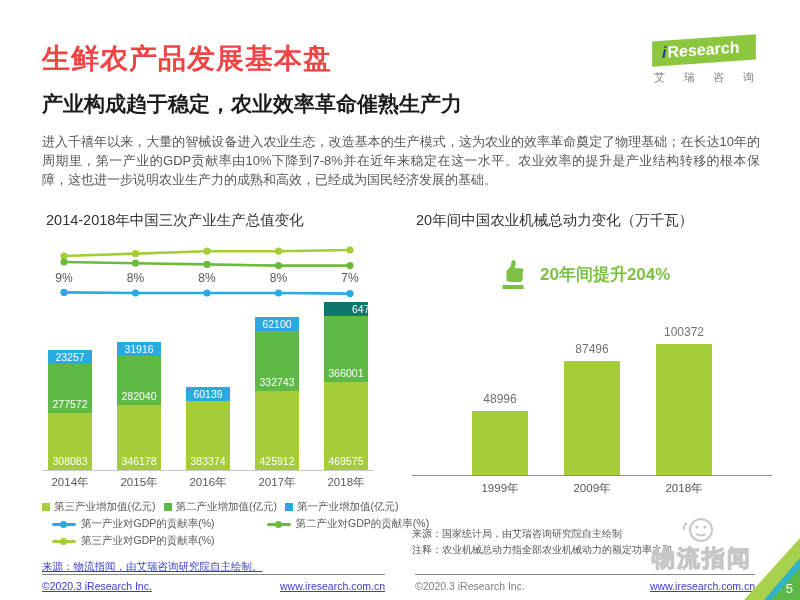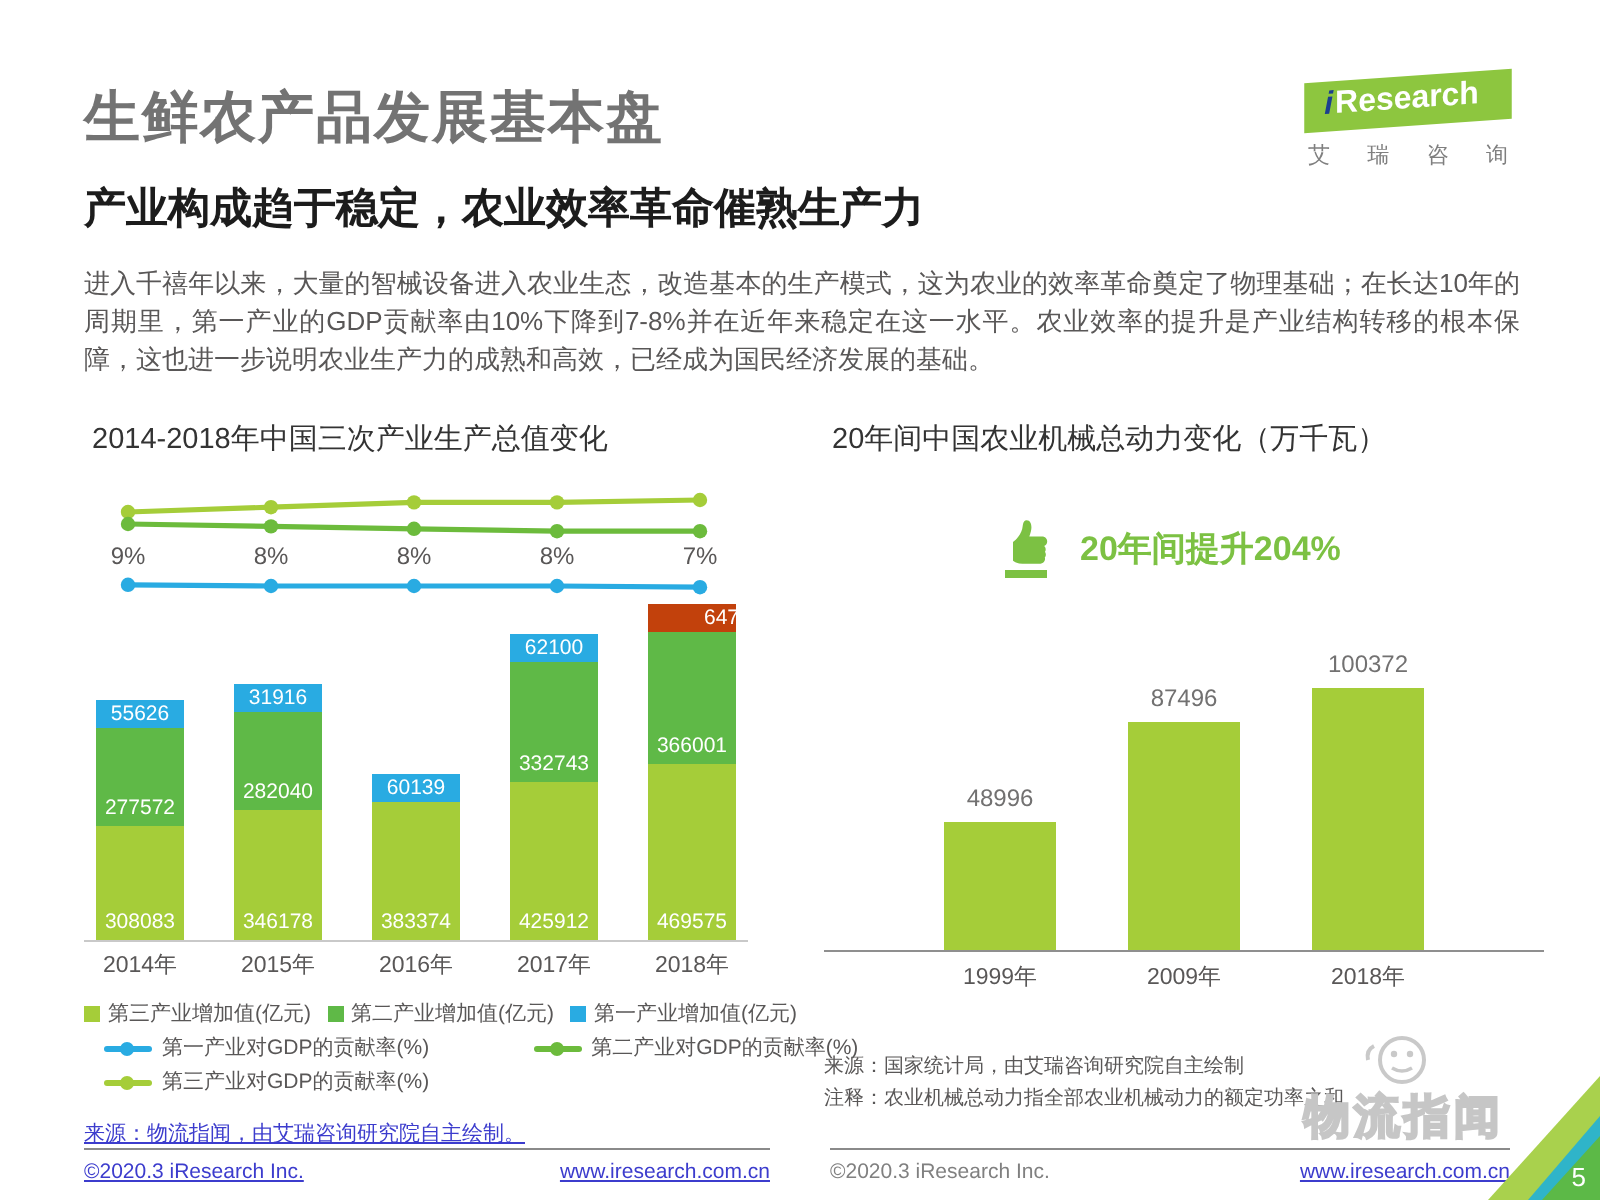--- a/index.html
+++ b/index.html
@@ -5,21 +5,21 @@
   html,body{margin:0;padding:0;background:#e9e9e9;}
   .page{position:relative;width:800px;height:600px;background:#ffffff;overflow:hidden;
         font-family:"Liberation Sans","DejaVu Sans",sans-serif;color:#333;}
   
   .brand{position:absolute;top:38px;right:44px;width:104px;}
   .brand-box{background:#8dc63f;color:#fff;font-weight:bold;font-size:16px;
              padding:3px 8px 4px 10px;transform:rotate(-4deg) skewX(-4deg);
              display:flex;align-items:baseline;box-shadow:0 0 0 0 transparent;}
   .brand-i{color:#1b3f8f;font-style:italic;margin-right:1px;}
   .brand-cn{margin-top:7px;color:#7f7f7f;font-size:11px;display:flex;justify-content:space-between;padding:0 2px;}
-  .h1{position:absolute;left:42px;top:40px;font-size:28px;font-weight:bold;color:#737373;letter-spacing:1px;}
+  .h1{position:absolute;left:42px;top:40px;font-size:28px;font-weight:bold;color:#ef4444;letter-spacing:1px;}
   .h2{position:absolute;left:42px;top:90px;font-size:21px;font-weight:bold;color:#1c1c1c;}
   .body-p{position:absolute;left:42px;top:133px;width:718px;font-size:13px;line-height:1.46;
           color:#595757;text-align:justify;margin:0;}
   
   .charts{position:absolute;left:42px;top:210px;width:752px;display:flex;}
   .chart-left{width:356px;}
   .chart-right{width:382px;margin-left:14px;}
   .ctitle{font-size:14.5px;font-weight:normal;color:#333;margin:0 0 0 4px;line-height:20px;}
   
   .mini{margin-top:8px;width:332px;}
@@ -131,21 +131,21 @@
             <circle cx="93.5" cy="7" r="3.6" fill="#29abe2"></circle>
             <circle cx="165" cy="7" r="3.6" fill="#29abe2"></circle>
             <circle cx="236.5" cy="7" r="3.6" fill="#29abe2"></circle>
             <circle cx="308" cy="7.6" r="3.6" fill="#29abe2"></circle>
           </svg>
       </div>
 
       <div class="bars" id="left-bars">
         <div class="bar-col">
           <div class="seg seg-top" style="height: 10.4px; background: rgb(41, 171, 226);">
-              <span class="lbl" style="background: rgb(41, 171, 226);">55626</span>
+              <span class="lbl" style="background: rgb(41, 171, 226);">23257</span>
             </div>
           <div class="seg seg-mid" style="height: 51.8px; background: rgb(95, 185, 71);">
               <span class="lbl">277572</span>
             </div>
           <div class="seg seg-bot" style="height: 57.5px; background: rgb(165, 205, 57);">
               <span class="lbl">308083</span>
             </div>
         </div>
         <div class="bar-col">
           <div class="seg seg-top" style="height: 10.8px; background: rgb(41, 171, 226);">
@@ -172,21 +172,21 @@
             </div>
           <div class="seg seg-mid" style="height: 62.1px; background: rgb(95, 185, 71);">
               <span class="lbl">332743</span>
             </div>
           <div class="seg seg-bot" style="height: 79.5px; background: rgb(165, 205, 57);">
               <span class="lbl">425912</span>
             </div>
         </div>
         <div class="bar-col">
           <div class="seg seg-top" style="height: 12.1px; background: rgb(41, 171, 226);">
-              <span class="lbl" style="background: #c2410c; padding-left: 28px;">64734</span>
+              <span class="lbl" style="background: #0f766e; padding-left: 28px;">64734</span>
             </div>
           <div class="seg seg-mid" style="height: 68.3px; background: rgb(95, 185, 71);">
               <span class="lbl">366001</span>
             </div>
           <div class="seg seg-bot" style="height: 87.6px; background: rgb(165, 205, 57);">
               <span class="lbl">469575</span>
             </div>
         </div>
       </div>
 

